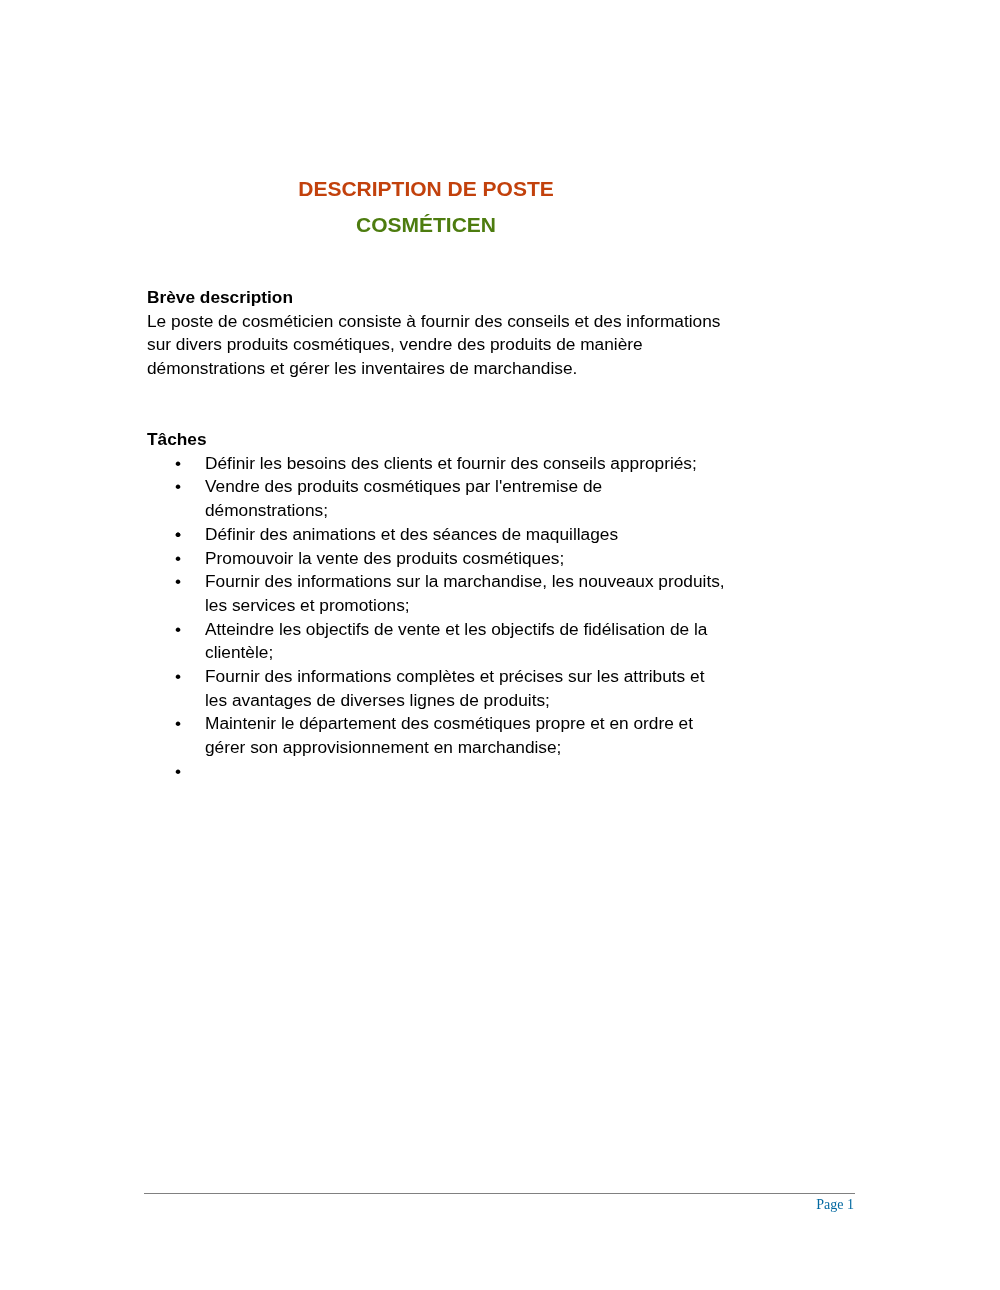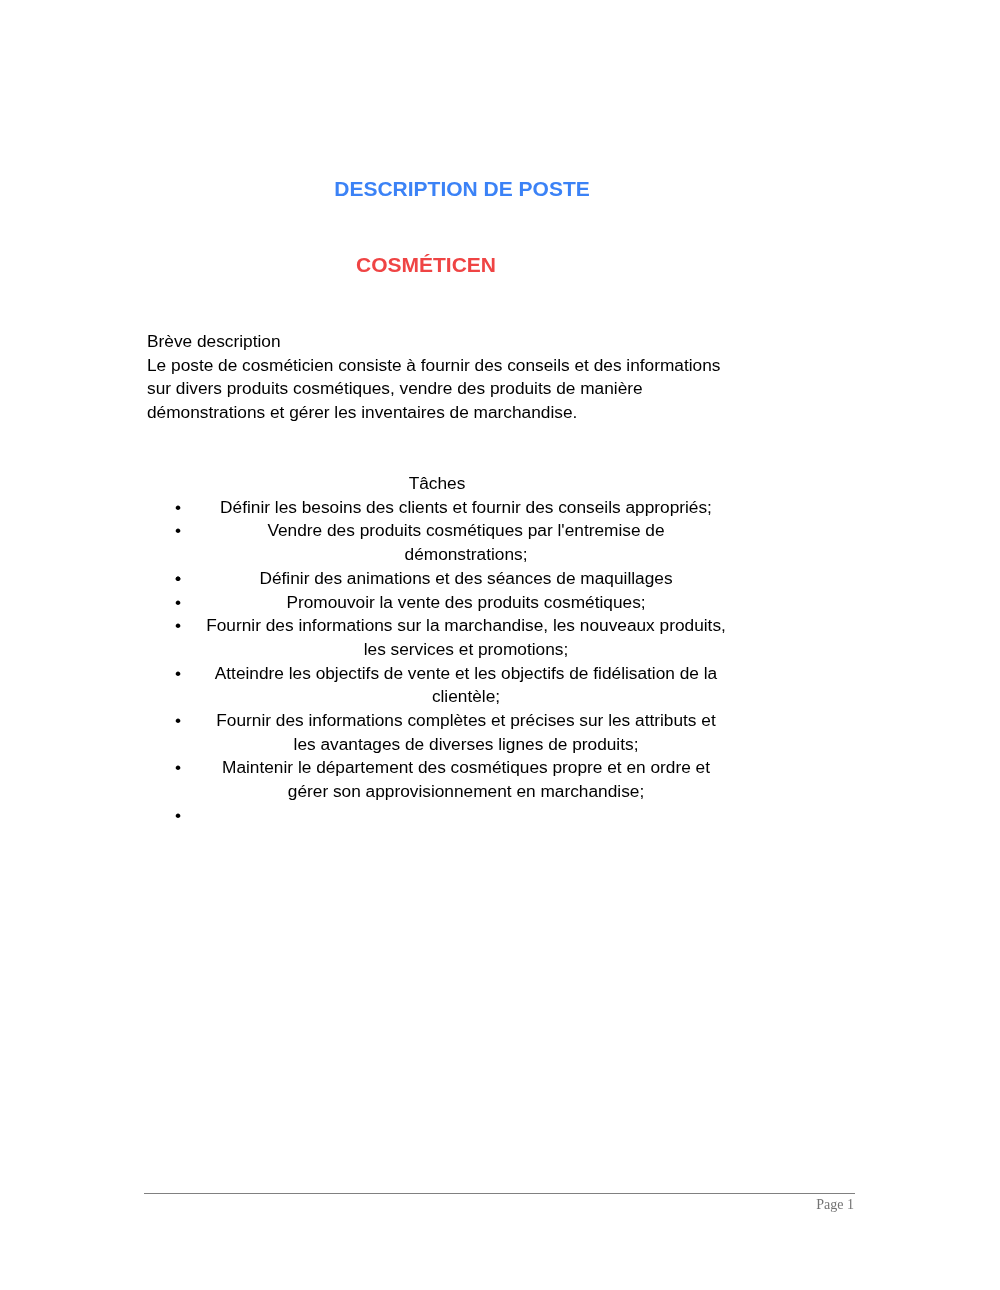--- a/index.html
+++ b/index.html
@@ -1,29 +1,29 @@
 <!DOCTYPE html>
 <html><head>
 <meta charset="utf-8">
 <style>
   html, body { margin: 0; padding: 0; background: #ffffff; }
   body { width: 1000px; height: 1290px; position: relative; font-family: "Liberation Sans", sans-serif; color: #000; }
   .page { position: absolute; left: 0; top: 0; width: 1000px; height: 1290px; }
   .title { position: absolute; left: 0; width: 852px; text-align: center; font-weight: bold; }
-  .t1 { top: 177px; font-size: 21px; color: #3b82f6; left: 0; width: 852px; margin-left: 36px; }
-  .t2 { top: 213px; font-size: 21px; color: #ef4444; left: 0; width: 852px; margin-top: 40px; }
+  .t1 { top: 177px; font-size: 21px; color: #c2410c; left: 0; width: 852px; }
+  .t2 { top: 213px; font-size: 21px; color: #4d7c0f; left: 0; width: 852px; }
   .section { position: absolute; left: 147px; width: 580px; font-size: 17.3px; line-height: 23.7px; }
   .s1 { top: 286px; }
-  .s2 { top: 428px; text-align: center; }
-  .heading { font-weight: normal; margin-top: 44px; }
+  .s2 { top: 428px; }
+  .heading { font-weight: bold; }
   ul { list-style: none; margin: 0; padding: 0; }
   li { position: relative; padding-left: 58px; }
   li .bullet { position: absolute; left: 28px; top: 0; }
   .footer-line { position: absolute; left: 144px; top: 1193px; width: 711px; height: 0; border-top: 1px solid #808080; }
-  .page-num { position: absolute; right: 146px; top: 1197px; font-family: "Liberation Serif", serif; font-size: 14px; color: #737373; }
+  .page-num { position: absolute; right: 146px; top: 1197px; font-family: "Liberation Serif", serif; font-size: 14px; color: #0369a1; }
 </style>
 </head>
 <body>
 
 <div class="page">
   <div class="title t1">DESCRIPTION DE POSTE</div>
   <div class="title t2">COSMÉTICEN</div>
 
   <div class="section s1">
     <div class="heading">Brève description</div>

